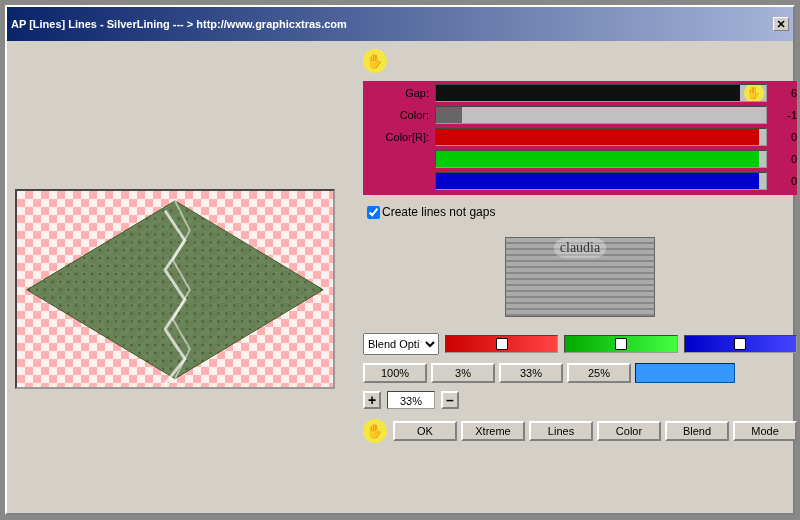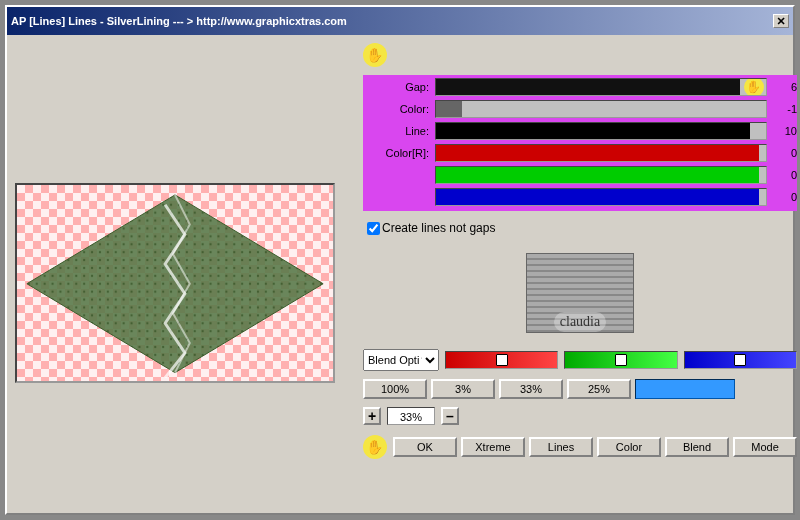--- a/index.html
+++ b/index.html
@@ -19,21 +19,21 @@
       height: 510px;
       background: #d4d0c8;
       border: 2px solid #fff;
       border-right-color: #808080;
       border-bottom-color: #808080;
       position: relative;
     }
     .title-bar {
       background: linear-gradient(to right, #0a246a, #a6b5d8);
       color: white;
-      height: 28px;
+      height: 34px;
       display: flex;
       align-items: center;
       justify-content: space-between;
       padding: 0 4px;
       font-size: 11px;
       font-weight: bold;
     }
     .title-bar-title { color: white; }
     .title-bar-close {
       background: #d4d0c8;
@@ -114,21 +114,21 @@
     }
     select.preset-select {
       width: 200px;
       height: 22px;
       background: #fff;
       border: 1px solid #808080;
       font-size: 12px;
     }
     
     .sliders-area {
-      background: #d946ef;
+      background: #be185d;
       padding: 2px 0;
     }
     .slider-row {
       display: flex;
       align-items: center;
       height: 20px;
       margin-bottom: 2px;
     }
     .slider-label {
       width: 72px;
@@ -183,32 +183,32 @@
       display: flex;
       align-items: center;
       gap: 2px;
       margin: 6px 0;
       padding-left: 4px;
     }
     input[type=checkbox] { width: 13px; height: 13px; }
 
     
     .logo-preview {
-      width: 108px;
+      width: 150px;
       height: 80px;
       background: repeating-linear-gradient(
         0deg,
         #888 0px,
         #888 2px,
         #aaa 2px,
         #aaa 6px
       );
       border: 1px solid #666;
       display: flex;
-      align-items: flex-end;
+      align-items: flex-start;
       justify-content: center;
       margin: 8px auto;
       position: relative;
     }
     .logo-text {
       font-family: serif;
       font-size: 14px;
       color: #333;
       background: rgba(255,255,255,0.3);
       padding: 2px 6px;
@@ -379,27 +379,20 @@
         </div>
 
         <div class="slider-row">
           <span class="slider-label">Color:</span>
           <div class="slider-track" style="background:#c0c0c0;">
             <div class="slider-fill" style="background:#666;width:8%;height:100%;position:absolute;left:0;top:0;"></div>
           </div>
           <span class="slider-value">-1</span>
         </div>
 
-        <div class="slider-row">
-          <span class="slider-label">Line:</span>
-          <div class="slider-track" style="background:#c0c0c0;">
-            <div class="slider-fill" style="background:#000;width:95%;height:100%;position:absolute;left:0;top:0;"></div>
-          </div>
-          <span class="slider-value">10</span>
-        </div>
 
         <div class="slider-row">
           <span class="slider-label">Color[R]:</span>
           <div class="slider-track" style="background:#c0c0c0;">
             <div class="slider-fill" style="background:#cc0000;width:98%;height:100%;position:absolute;left:0;top:0;"></div>
           </div>
           <span class="slider-value">0</span>
         </div>
 
         <div class="slider-row">

